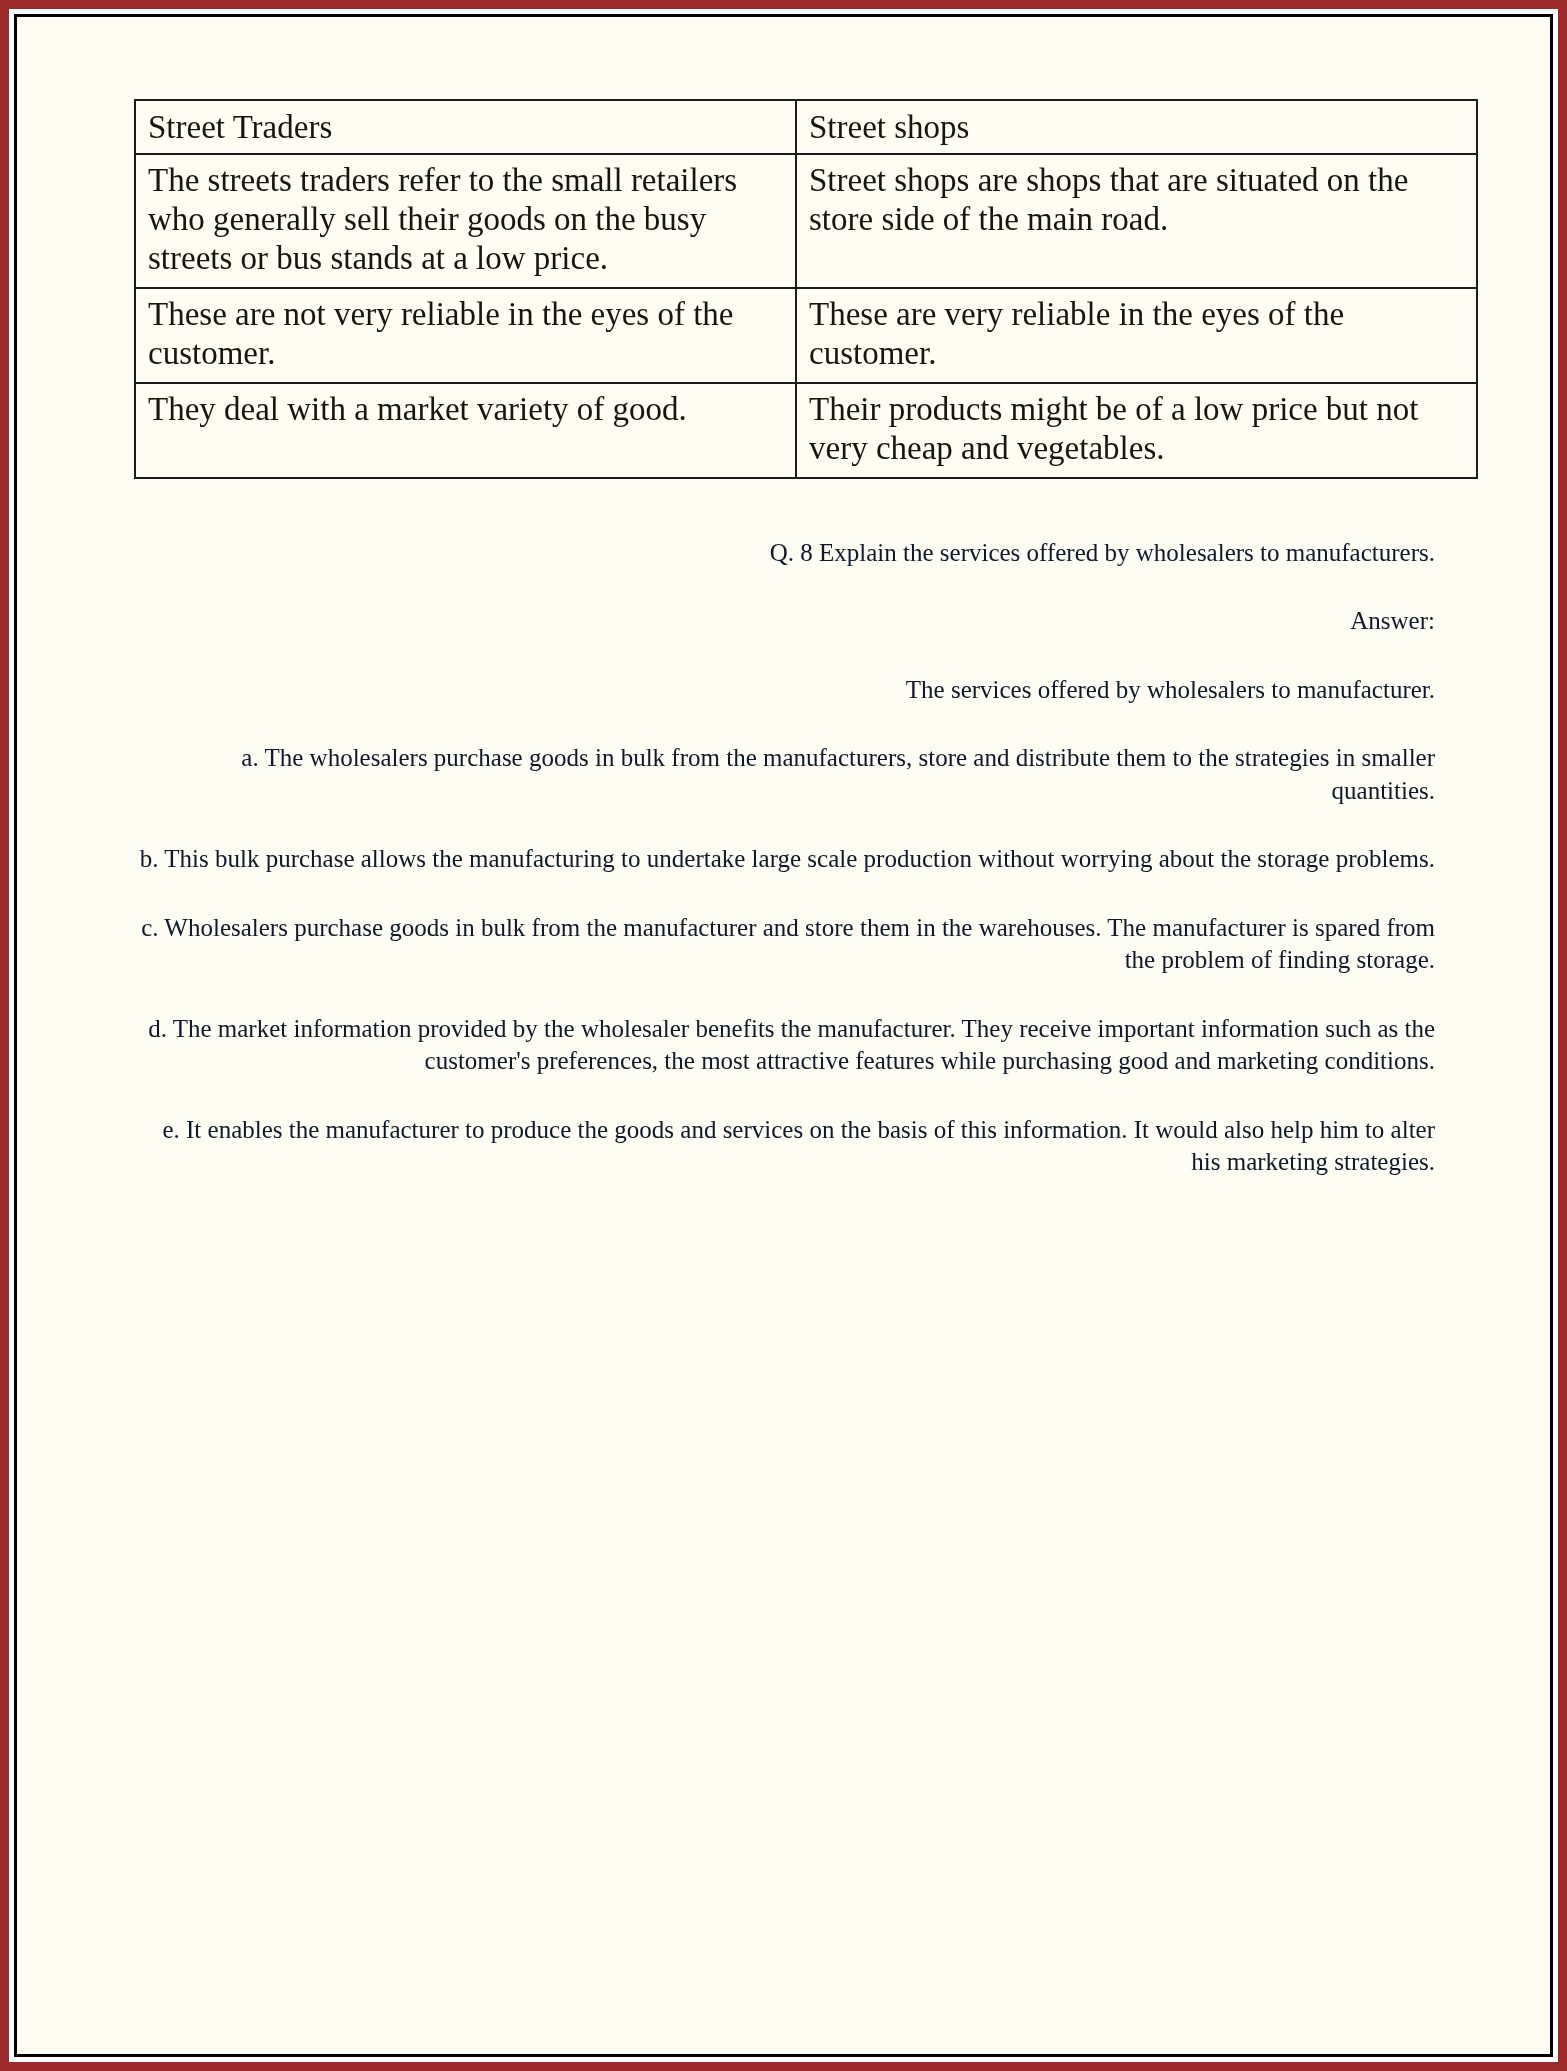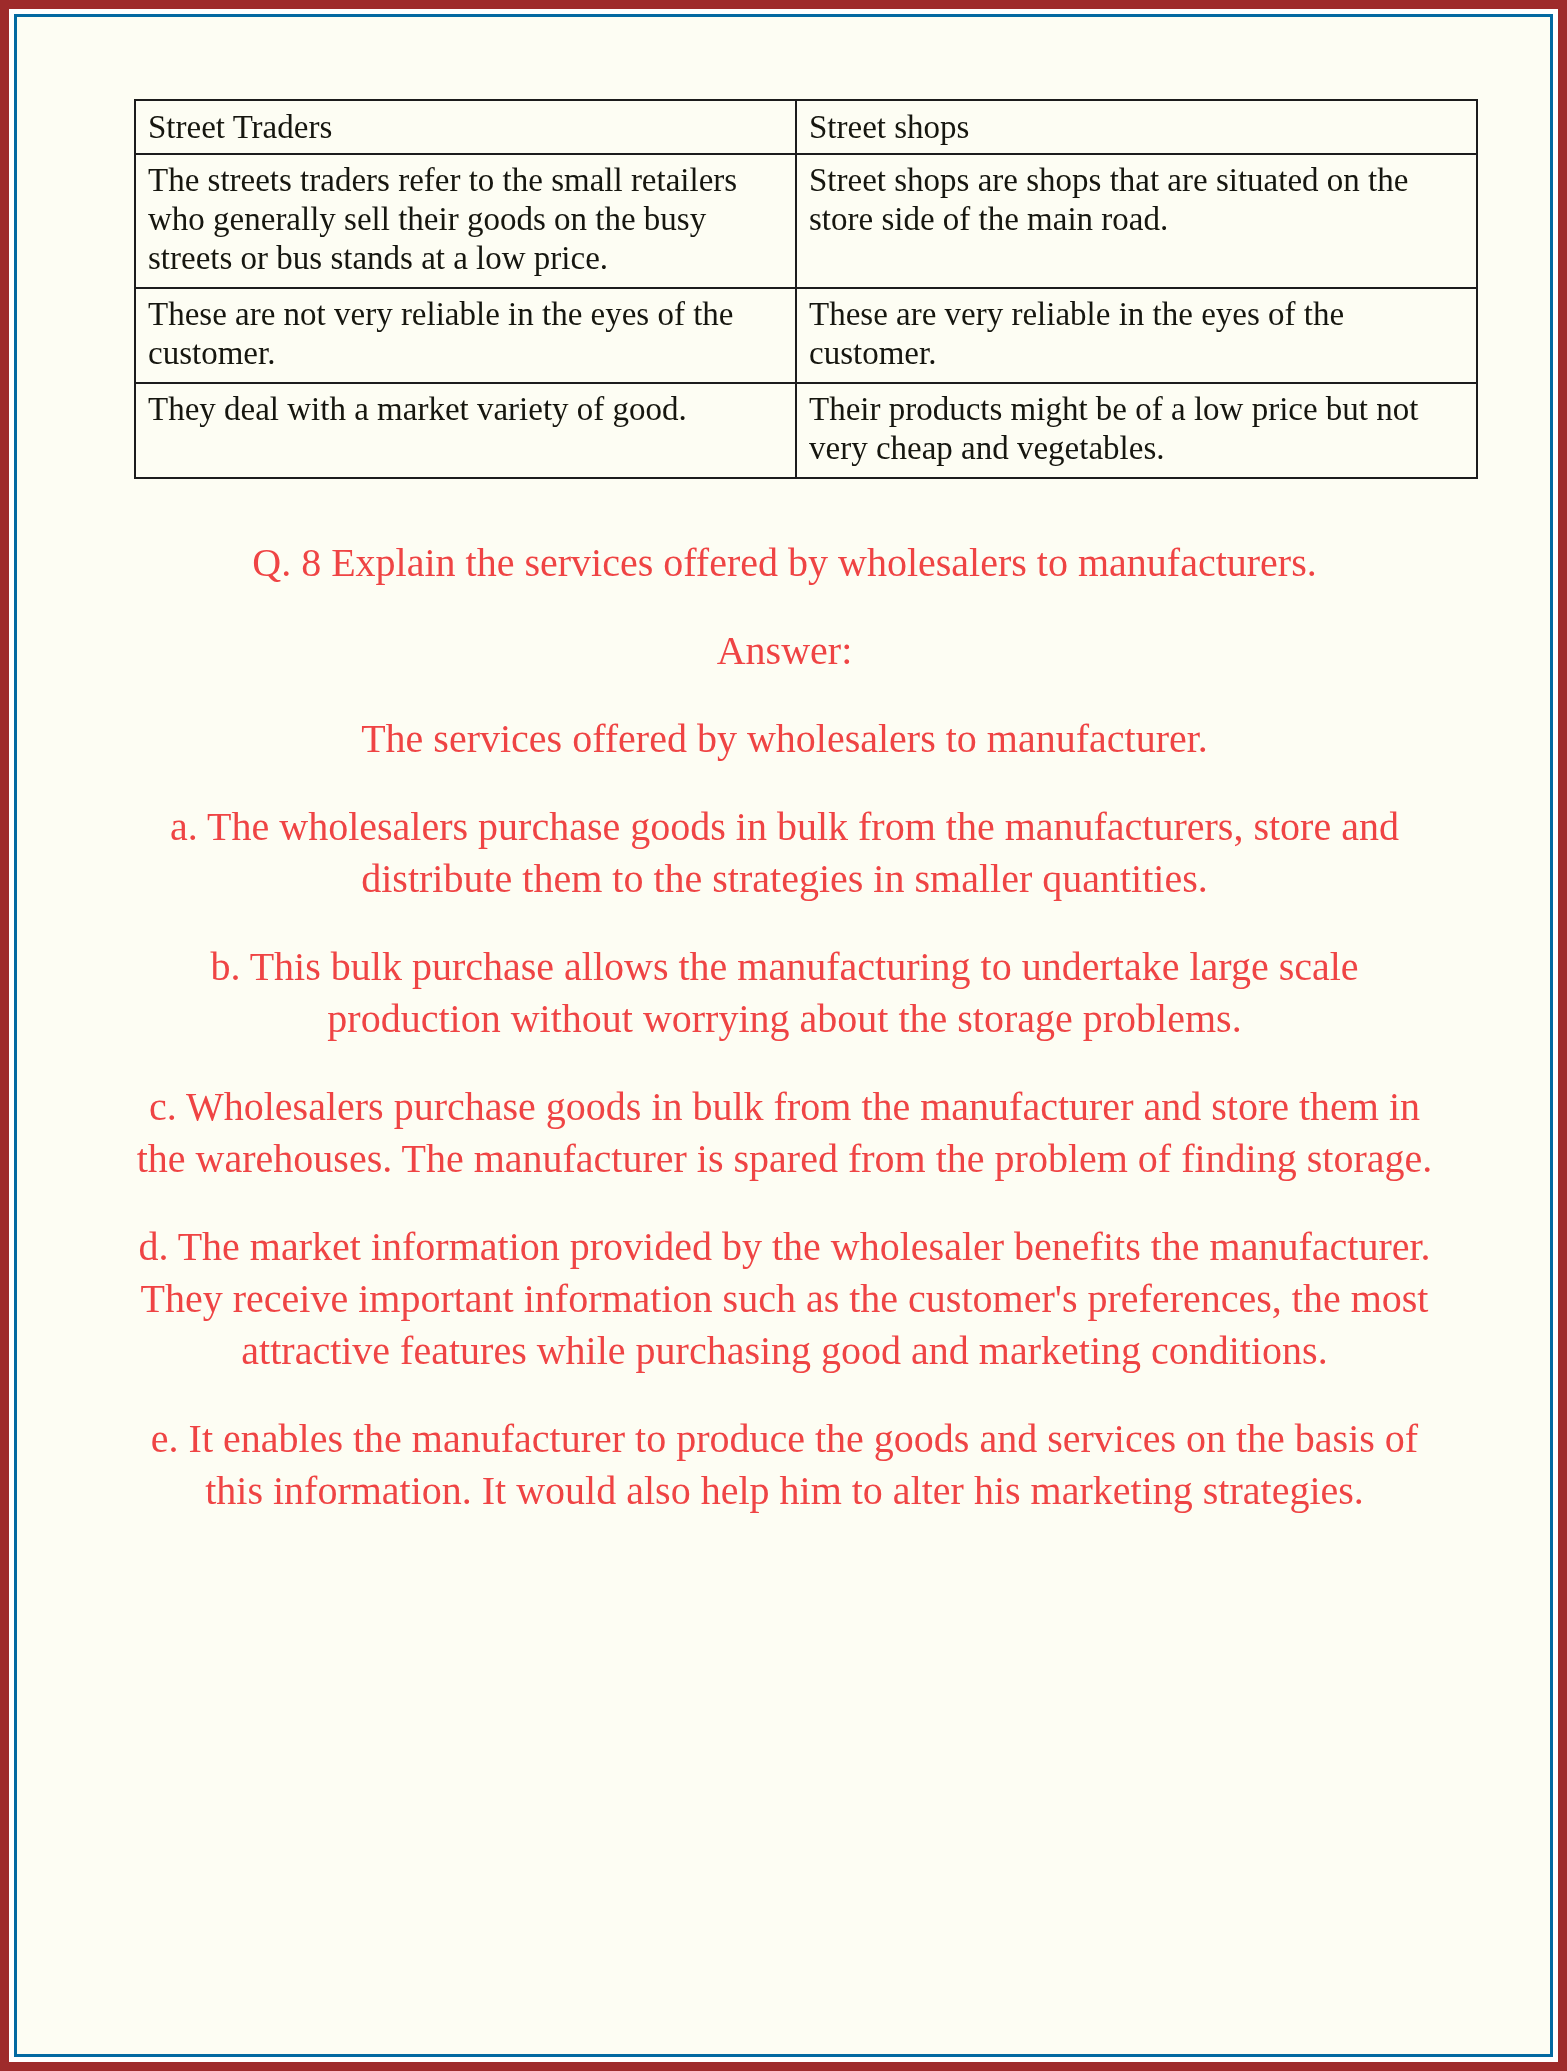--- a/index.html
+++ b/index.html
@@ -20,21 +20,21 @@
     width: 1567px;
     height: 2071px;
     background: #ffffff;
     border: 9px solid #9e2b2b;
     padding: 5px;
   }
   .page-frame-inner {
     box-sizing: border-box;
     width: 100%;
     height: 100%;
-    border: 3px solid #0369a1;
+    border: 3px solid #000000;
     background: #fdfdf3;
     padding: 0;
     overflow: hidden;
   }
 
   .page-body {
     box-sizing: border-box;
     width: 100%;
     height: 100%;
     padding: 82px 105px 0 117px;
@@ -62,24 +62,24 @@
     padding-bottom: 6px;
   }
 
   
   .prose {
     margin-top: 58px;
     padding-right: 10px;
   }
   .prose p {
     margin: 0 0 36px 0;
-    font-size: 40px;
+    font-size: 25px;
     line-height: 1.30;
-    color: #ef4444;
-    text-align: center;
+    color: #0f172a;
+    text-align: right;
   }
   .prose p.tight {
     margin-bottom: 36px;
   }
 </style>
 </head>
 <body>
 
 <div class="page-frame">
   <div class="page-frame-inner">

